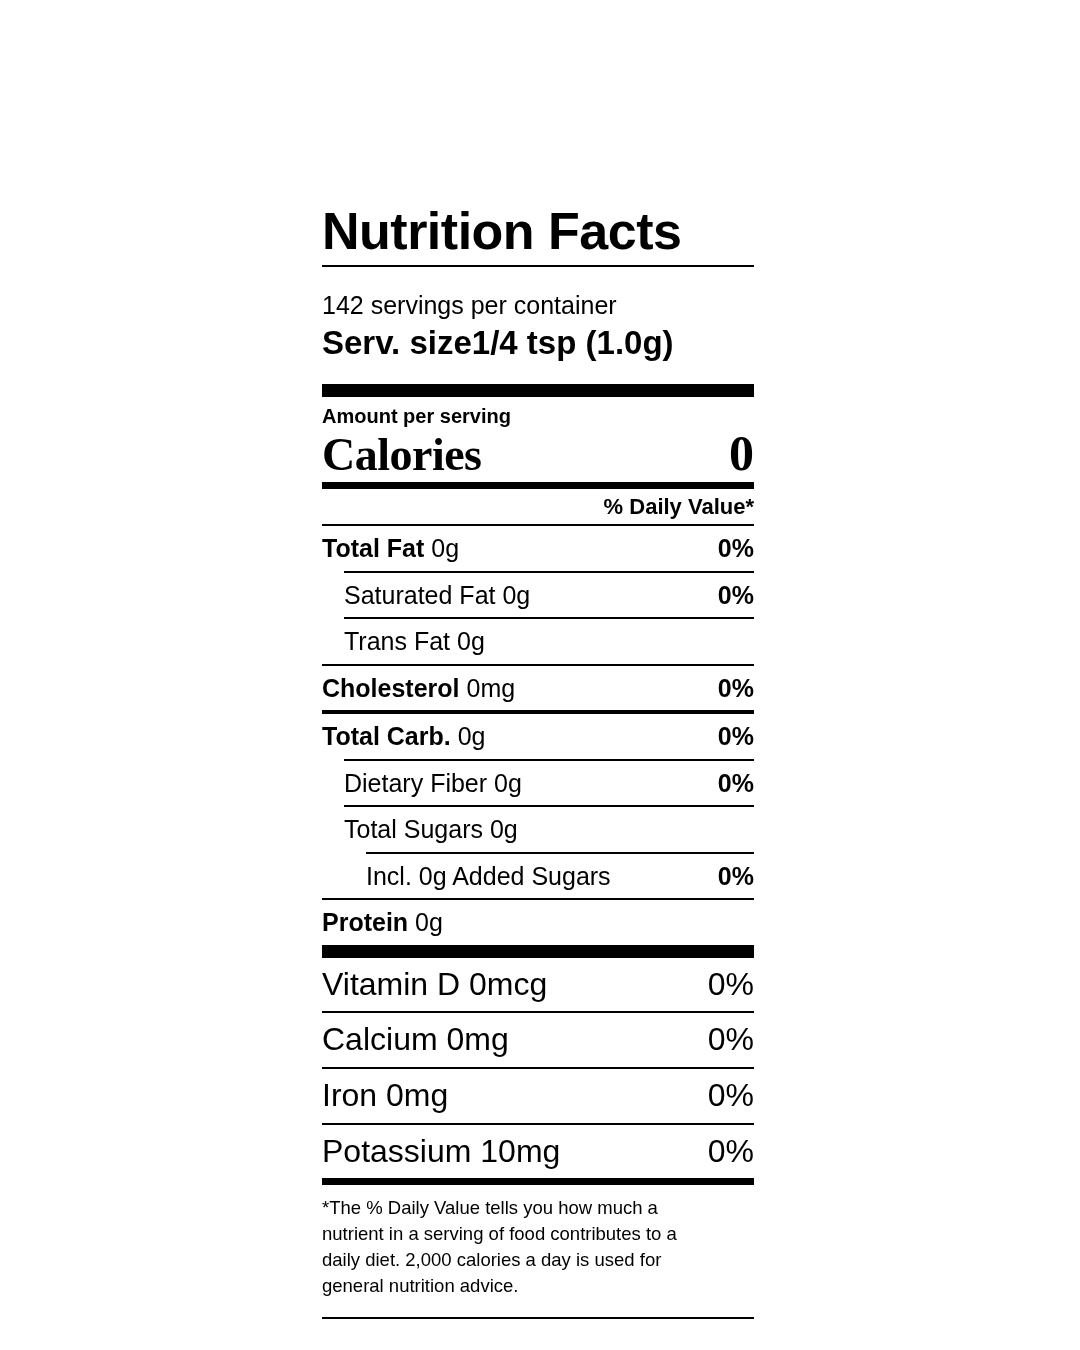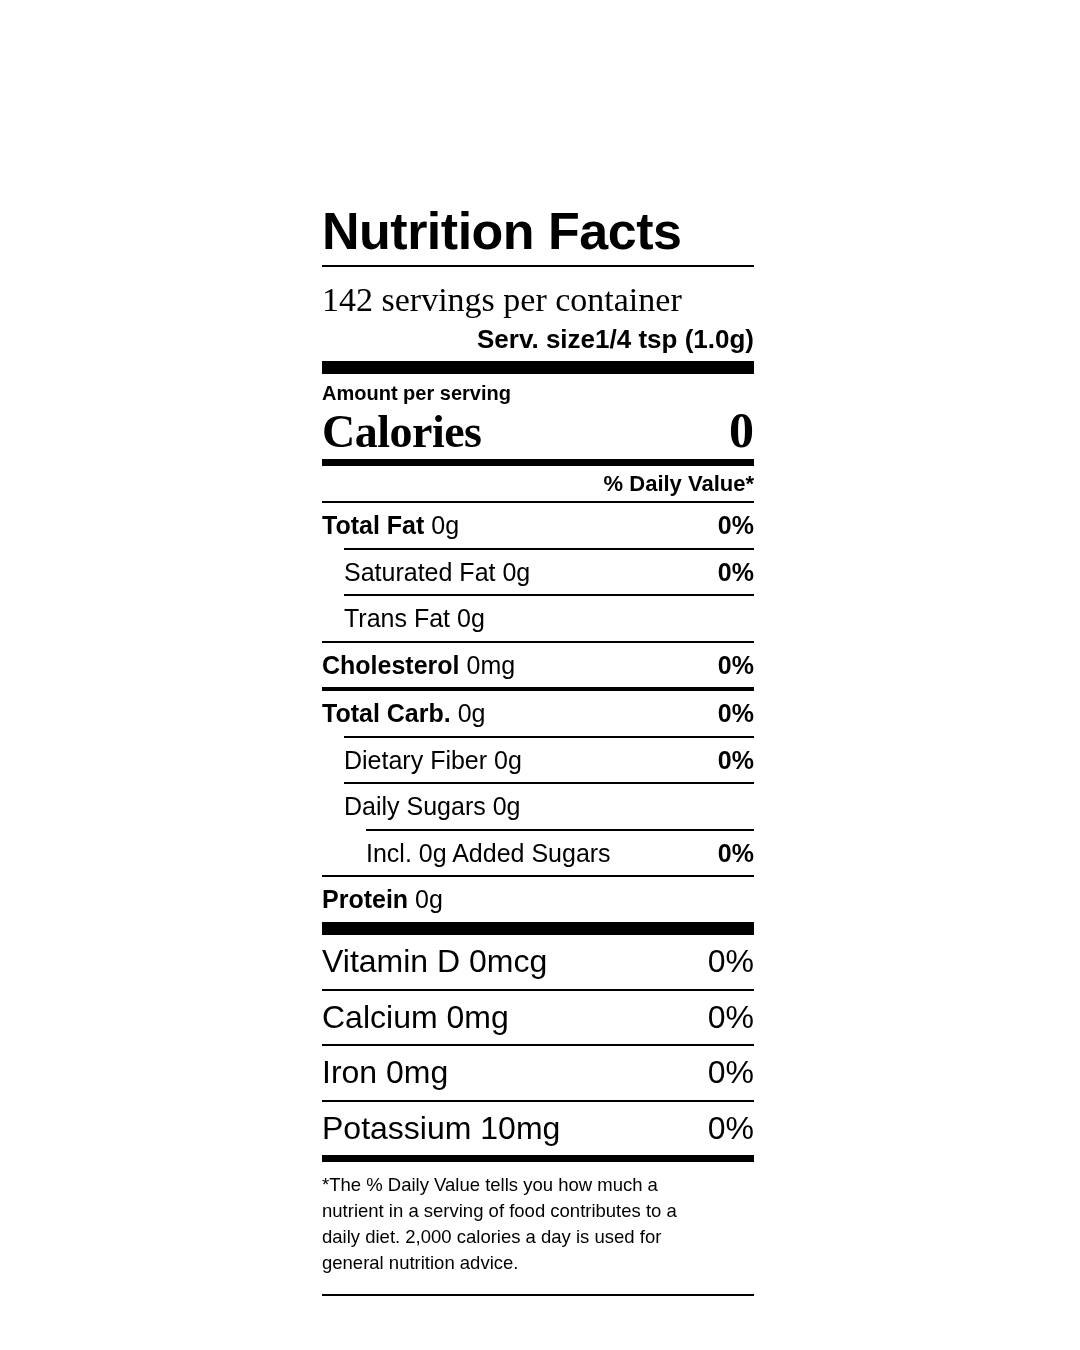--- a/index.html
+++ b/index.html
@@ -33,33 +33,32 @@
     line-height: 1.05;
     padding-bottom: 6px;
   }
 
   .rule-thin   { border-bottom: 2px solid #000; }
   .rule-med    { border-bottom: 7px solid #000; }
   .rule-thick  { border-bottom: 13px solid #000; }
   .rule-hair   { border-bottom: 2px solid #000; }
 
   .servings {
-    font-size: 34px;
+    font-size: 25px;
     line-height: 1.35;
-    padding-top: 10px;
-    font-family: Liberation Serif, serif;
+    padding-top: 22px;
   }
 
   .servsize-row {
     display: flex;
-    justify-content: flex-end;
+    justify-content: flex-start;
     align-items: baseline;
-    font-size: 26px;
-    font-weight: 700;
-    padding: 2px 0 6px 0;
+    font-size: 33px;
+    font-weight: 700;
+    padding: 2px 0 22px 0;
   }
 
   .amount-per {
     font-size: 20px;
     font-weight: 700;
     padding-top: 8px;
   }
 
   .calories-row {
     display: flex;
@@ -173,21 +172,21 @@
         <span class="label"><span class="b">Total Carb.</span><span> 0g</span></span>
         <span class="pct">0%</span>
       </div>
       <div class="rule-hair" style="margin-left: 22px;"></div>
       <div class="row indent-1">
         <span class="label"><span class="">Dietary Fiber</span><span> 0g</span></span>
         <span class="pct">0%</span>
       </div>
       <div class="rule-hair" style="margin-left: 22px;"></div>
       <div class="row indent-1">
-        <span class="label"><span class="">Daily Sugars</span><span> 0g</span></span>
+        <span class="label"><span class="">Total Sugars</span><span> 0g</span></span>
         <span class="pct"></span>
       </div>
       <div class="rule-hair" style="margin-left: 44px;"></div>
       <div class="row indent-2">
         <span class="label"><span class="">Incl. 0g Added Sugars</span></span>
         <span class="pct">0%</span>
       </div>
       <div class="rule-hair"></div>
       <div class="row">
         <span class="label"><span class="b">Protein</span><span> 0g</span></span>

